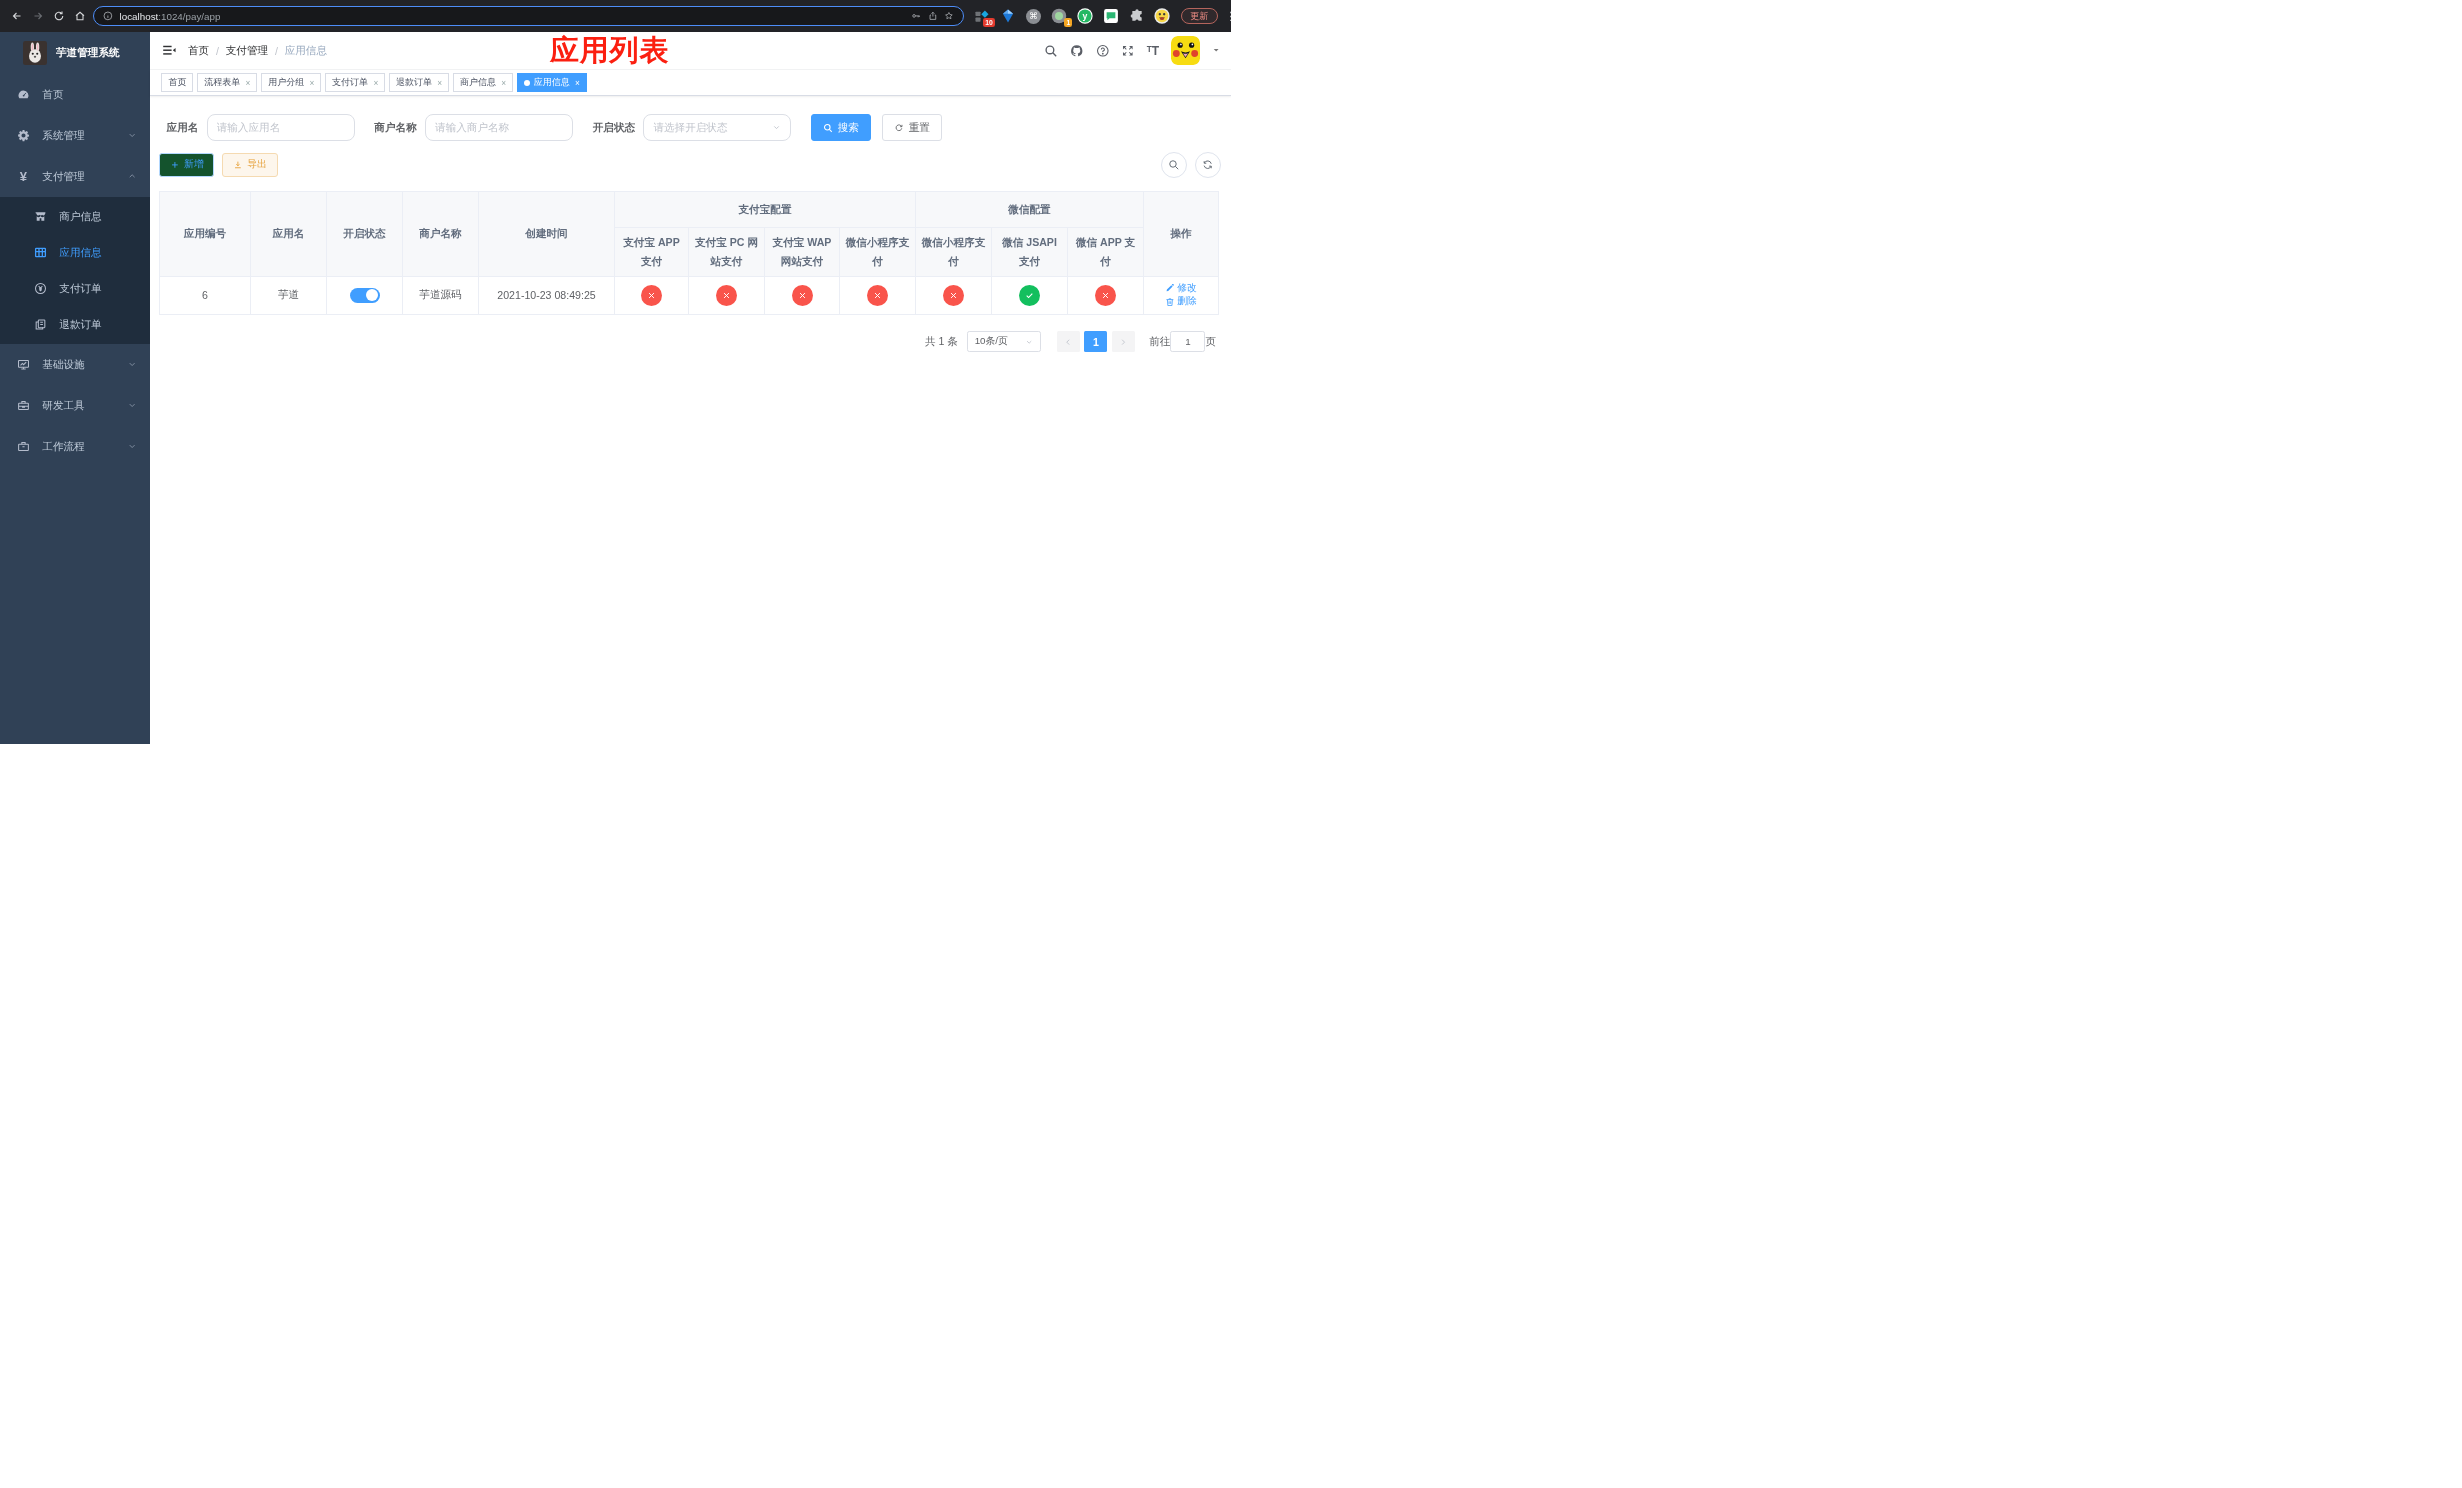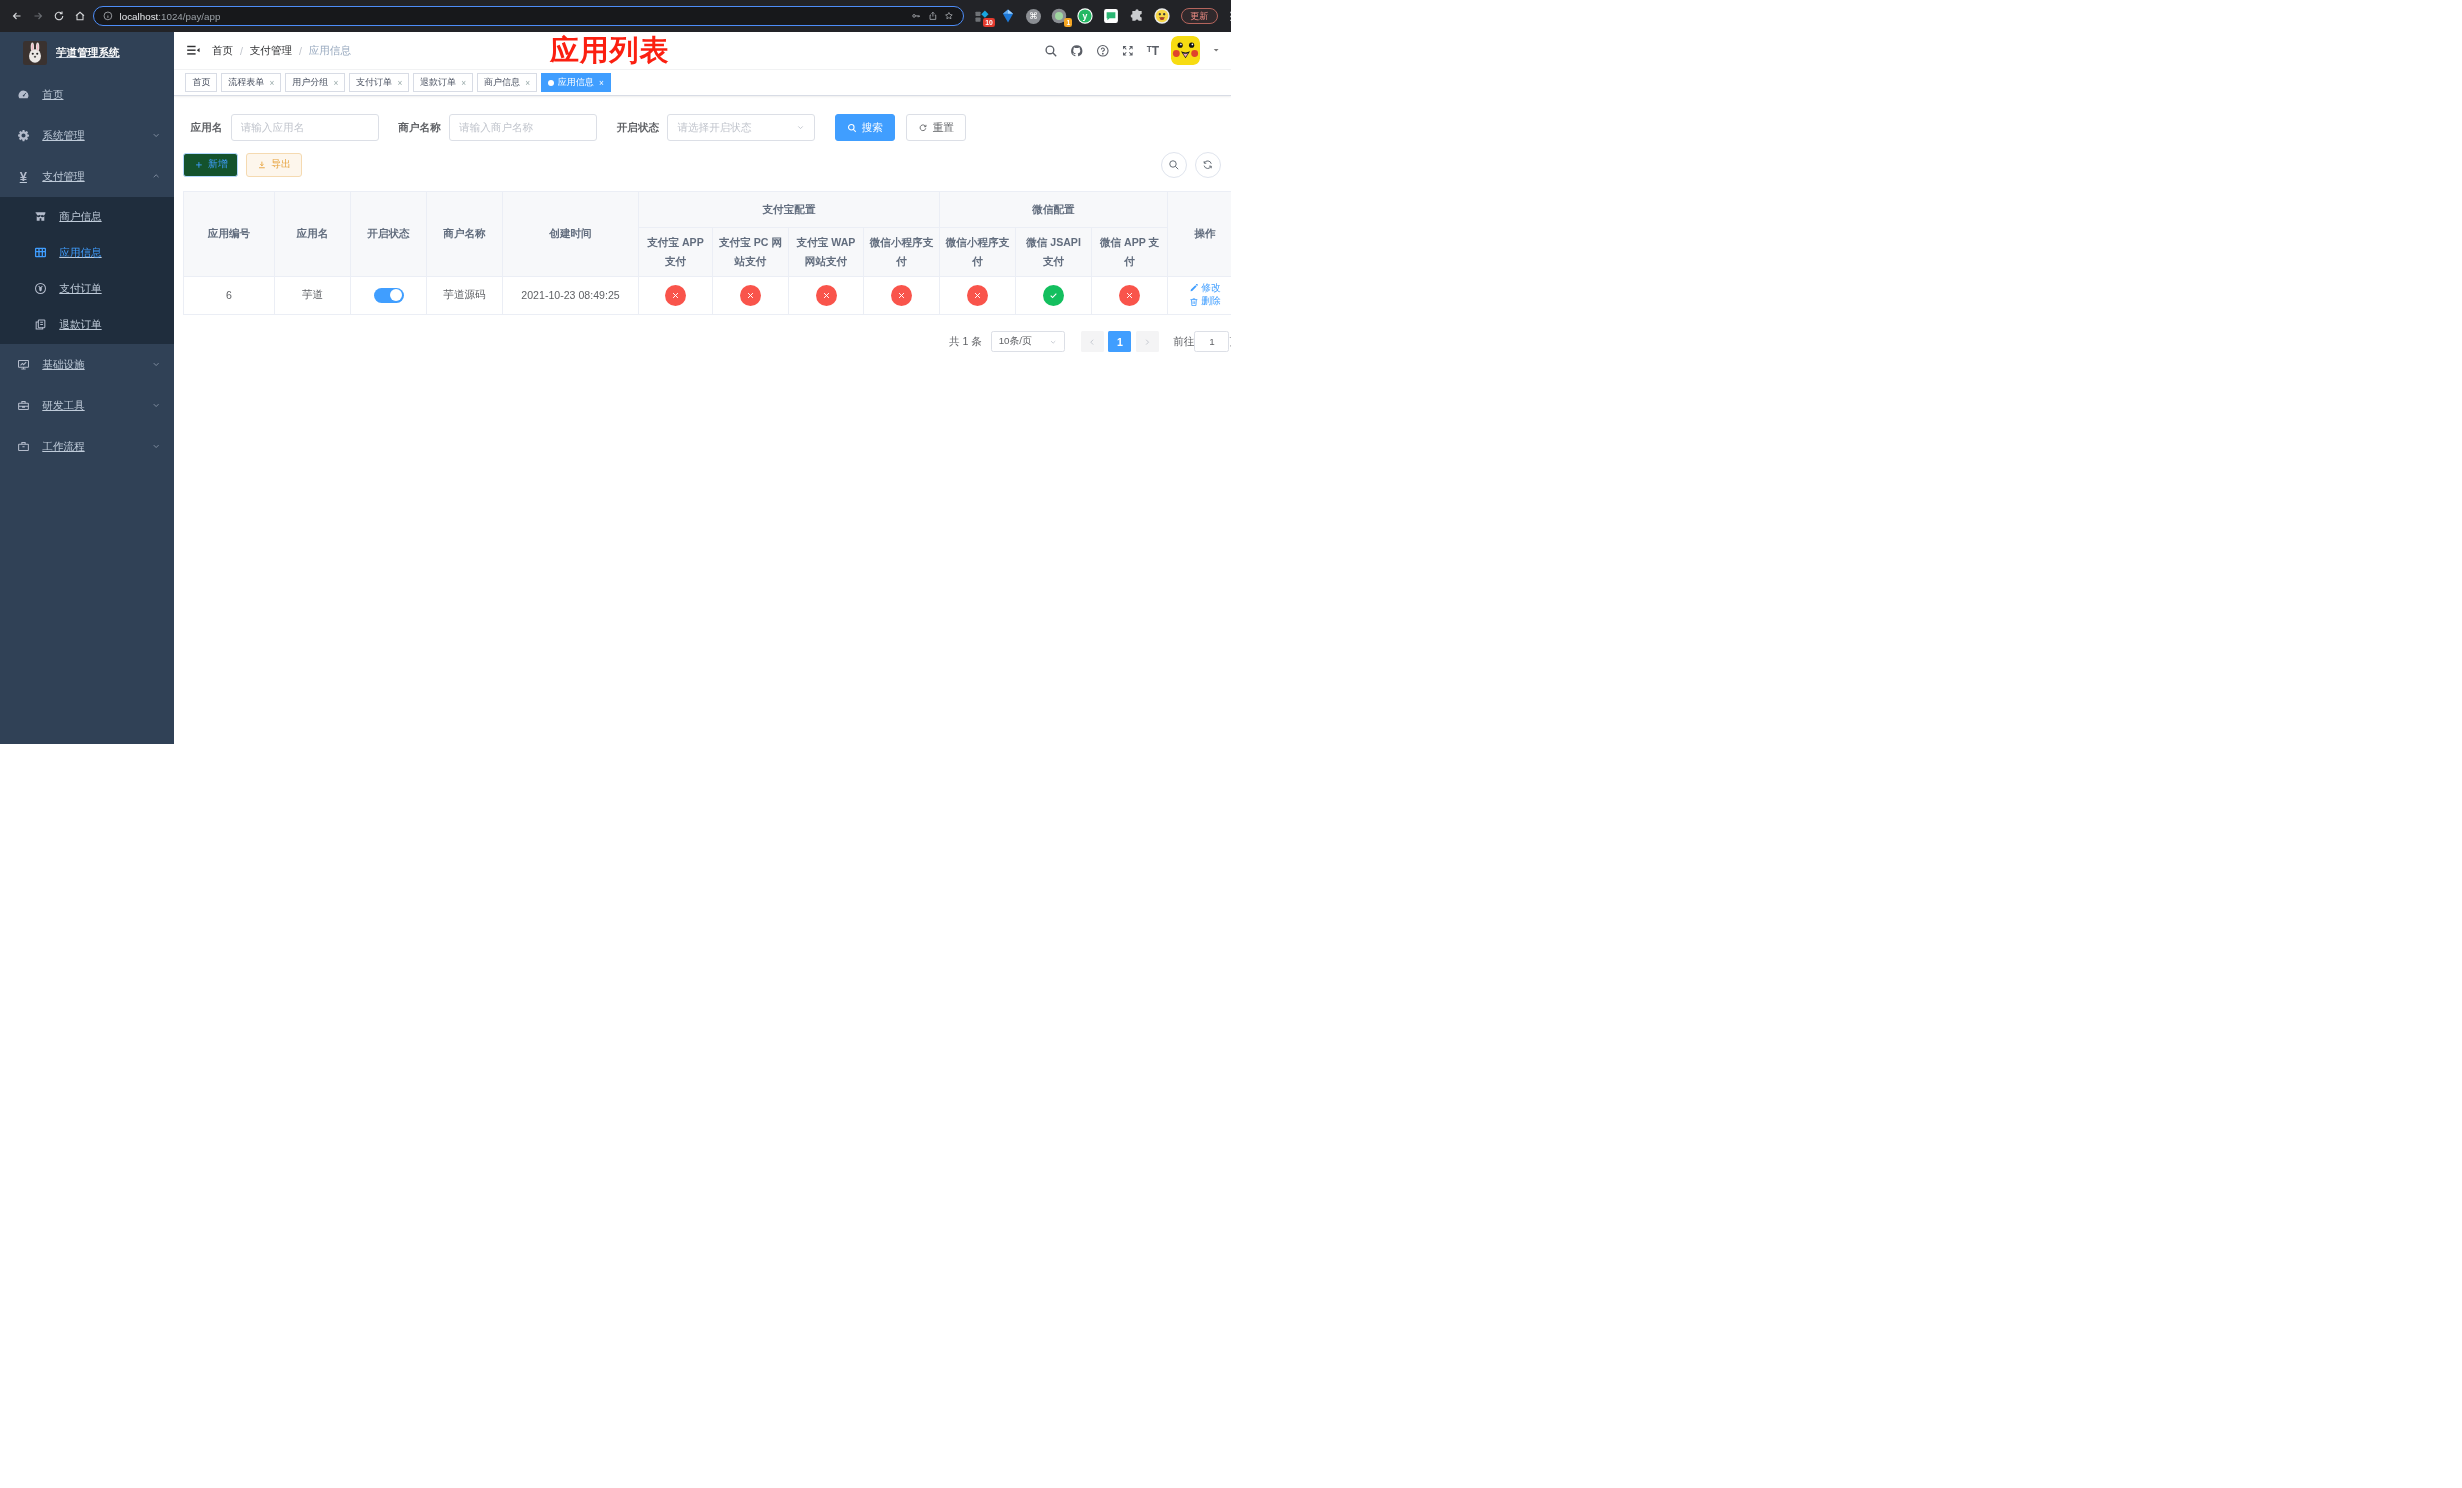--- a/index.html
+++ b/index.html
@@ -21,21 +21,21 @@
   .ext { position:relative; width:16px; height:16px; display:flex; align-items:center; justify-content:center; }
   .ebadge { position:absolute; bottom:-3px; right:-5.3px; background:#e33b2e; color:#fff; font-size:6.8px; font-weight:700; line-height:9px; padding:0 2.3px; border-radius:2.3px; }
   .ebadge.orange { background:#f5a623; }
   .circle-ext { width:15px; height:15px; border-radius:50%; display:flex; align-items:center; justify-content:center; }
   .update-btn { height:16.7px; margin-left:10.6px; padding:0 8.3px; border:1.1px solid #b4645c; border-radius:9px; background:rgba(240,130,120,.07); color:#f08e86; font-size:9px; display:flex; align-items:center; flex-shrink:0; cursor:pointer; }
   .dots { margin-left:7.6px; color:#e8eaed; font-size:11.4px; position:relative; width:10.6px; text-align:center; cursor:pointer; }
   .dots i { position:absolute; top:-0.8px; right:-1.5px; width:3.8px; height:3.8px; border-radius:50%; background:#e33b2e; }
 
   
   .app { display:flex; height:719px; }
-  .sidebar { width:174px; background:var(--sidebar-bg); flex-shrink:0; color:#bfcbd9; overflow:hidden;text-decoration:underline; }
+  .sidebar { width:150px; background:var(--sidebar-bg); flex-shrink:0; color:#bfcbd9; overflow:hidden; }
   .logo-row { height:42px; display:flex; align-items:center; padding-left:23px; gap:9px; }
   .logo-img { width:24px; height:24px; border-radius:2.3px; overflow:hidden; flex-shrink:0; }
   .logo-title { color:#fff; font-size:10.6px; font-weight:700; white-space:nowrap; }
   .menu-item { height:41px; display:flex; align-items:center; padding:0 13.6px 0 15px; font-size:10.6px; cursor:pointer; white-space:nowrap; }
   .mi-icon { width:16.7px; margin-right:10.6px; color:#b4bccc; display:flex; justify-content:center; }
   .mi-icon svg { width:13px; height:13px; }
   .mi-icon .ti { font-size:13px; line-height:13px; }
   .chev { margin-left:auto; color:#97a3b5; }
   .chev svg { width:8.3px; height:8.3px; }
   .submenu { background:var(--submenu-bg); padding:1.5px 0; }
@@ -65,21 +65,21 @@
   .tag { height:19.7px; display:inline-flex; align-items:center; padding:0 6px; border:0.8px solid #d8dce5; background:#fff; color:#495060; font-size:9px; gap:3.8px; cursor:pointer; }
   .tag .close { font-size:8.3px; color:#9aa; margin-left:1.5px; }
   .tag.active { background:var(--primary); border-color:var(--primary); color:#fff; }
   .tag.active .close { color:#fff; }
   .tag .dot { width:6px; height:6px; border-radius:50%; background:#fff; }
 
   
   .content { flex:1; padding:10.6px 9px; background:#fff; }
   .filters { display:flex; align-items:center; margin:7.6px 0 10.6px 7.6px; }
   .f-label { font-size:10.6px; font-weight:700; color:#606266; margin-right:8.3px; white-space:nowrap; }
-  .f-box { width:148px; height:27px; border:0.8px solid #dcdfe6; border-radius:3px; background:#fff; display:flex; align-items:center; padding:0 9px; margin-right:19.7px; font-size:10.6px; cursor:text; }
+  .f-box { width:148px; height:27px; border:0.8px solid #dcdfe6; border-radius:8px; background:#fff; display:flex; align-items:center; padding:0 9px; margin-right:19.7px; font-size:10.6px; cursor:text; }
   .f-box .ph { color:#c0c4cc; flex:1; white-space:nowrap; overflow:hidden; }
   .f-box.select { cursor:pointer; }
   .f-box .sel-chev { color:#c0c4cc; }
   .btn { height:27px; border-radius:3px; font-size:10.6px; display:inline-flex; align-items:center; gap:4.5px; padding:0 11.4px; border:0.8px solid #dcdfe6; background:#fff; color:#606266; cursor:pointer; white-space:nowrap; }
   .btn svg { width:9.8px; height:9.8px; }
   .btn-primary { background:var(--primary); border-color:var(--primary); color:#fff; }
   .btn-reset { margin-left:10.6px; }
   .toolbar { display:flex; align-items:center; gap:7.6px; margin:0 0 13.6px 0; }
   .btn-sm { height:24px; padding:0 9.8px; font-size:9.8px; }
   .btn-plain-primary { background:#14532d; border-color:#b3d8ff; color:var(--primary); }

